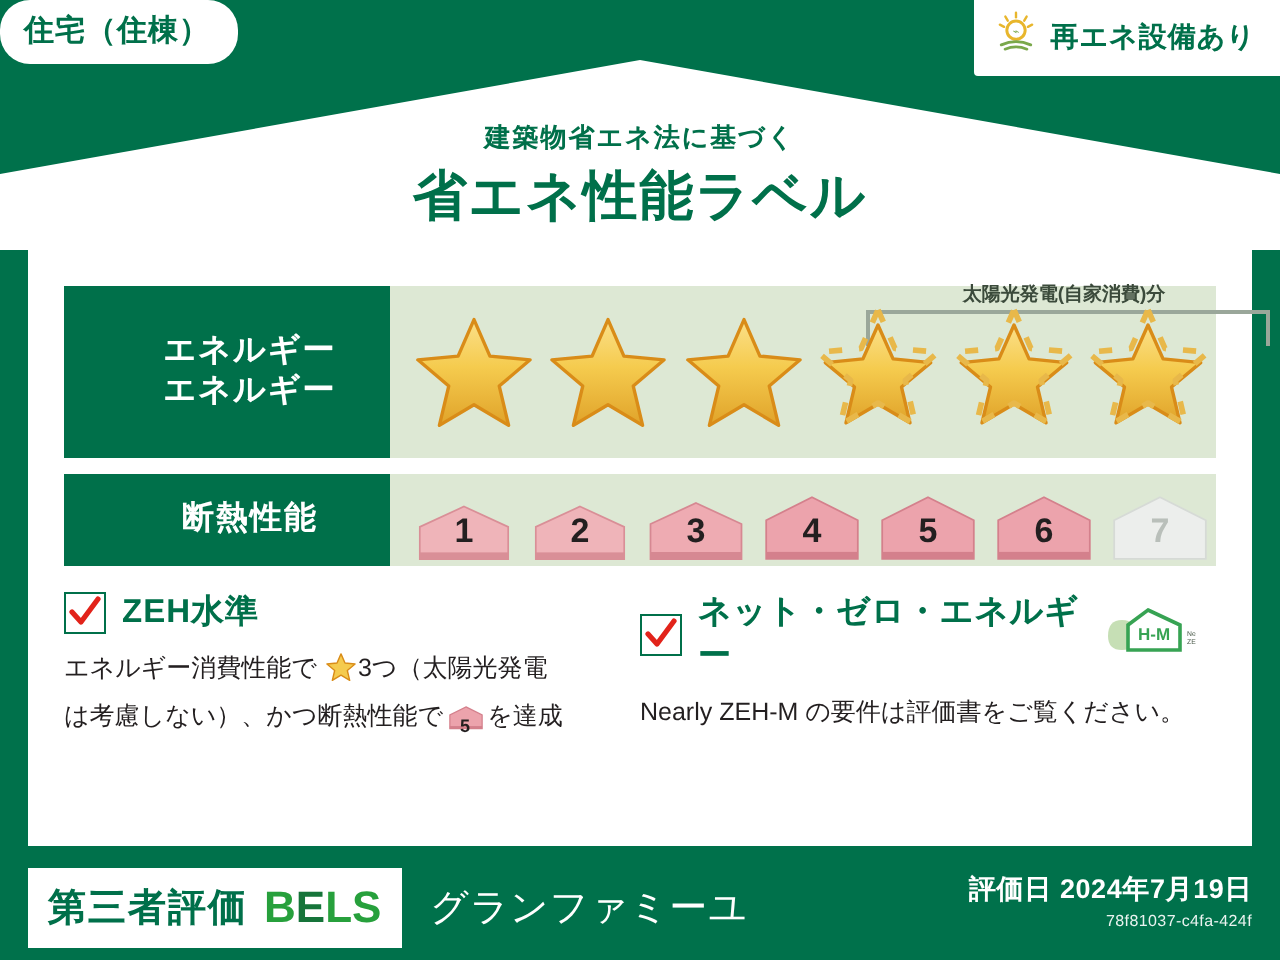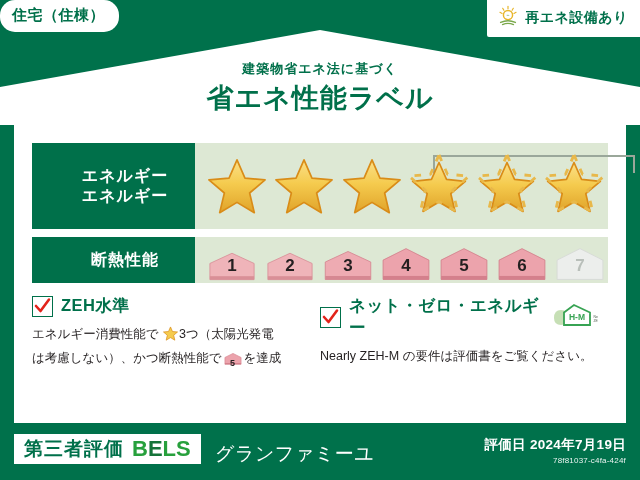--- a/index.html
+++ b/index.html
@@ -107,21 +107,21 @@
   .inline-house{display:inline-block;vertical-align:-4px;margin:0 2px;position:relative;}
   .inline-house .n{
     position:absolute;left:0;right:0;bottom:1px;text-align:center;
     font-size:9px;font-weight:bold;color:#231f20;
   }
   .zehm-logo{display:inline-block;vertical-align:-7px;margin-left:4px;}
 
   
   .footer{position:absolute;left:0;top:430px;width:640px;height:50px;}
   .bels-plate{
-    position:absolute;left:14px;top:4px;height:30px;background:#fff;
+    position:absolute;left:14px;top:4px;height:40px;background:#fff;
     display:flex;align-items:center;padding:0 10px;box-sizing:border-box;
   }
   .bels-jp{color:#00704a;font-weight:bold;font-size:19px;letter-spacing:1px;}
   .bels-word{font-weight:bold;font-size:22px;letter-spacing:0px;margin-left:8px;}
   .bels-word .b,.bels-word .ls{color:#27a03c;}
   .bels-word .e{color:#16743a;}
   .owner{
     position:absolute;left:215px;top:11px;color:#ffffff;font-size:19px;letter-spacing:.5px;
   }
   .date-wrap{position:absolute;right:14px;top:6px;text-align:right;color:#fff;}
@@ -164,20 +164,21 @@
   </div>
 
   <div class="card">
 
     <div class="perf-row row-energy">
       <div class="row-label">
         <span>エネルギー</span>
         <span>エネルギー</span>
       </div>
       <div class="row-body">
+        <div class="solar-cap">太陽光発電(自家消費)分</div>
         <div class="solar-bracket"></div>
         <div class="stars">
 
           <div class="star-cell">
             <svg width="60" height="58" viewBox="0 0 64 62">
               <defs>
                   <linearGradient id="sg" x1="0" y1="0" x2="0" y2="1">
                 <stop offset="0%" stop-color="#fbe08a"></stop>
                     <stop offset="45%" stop-color="#f5cb4e"></stop>
                 <stop offset="100%" stop-color="#e0a32a"></stop>

